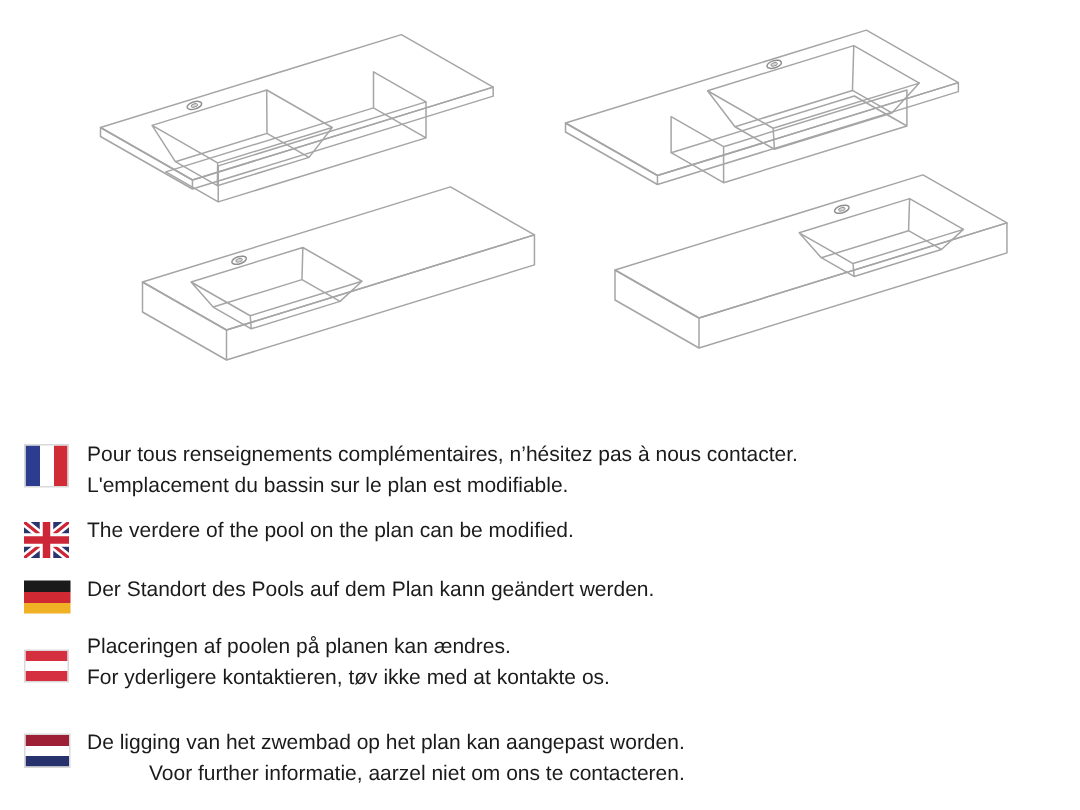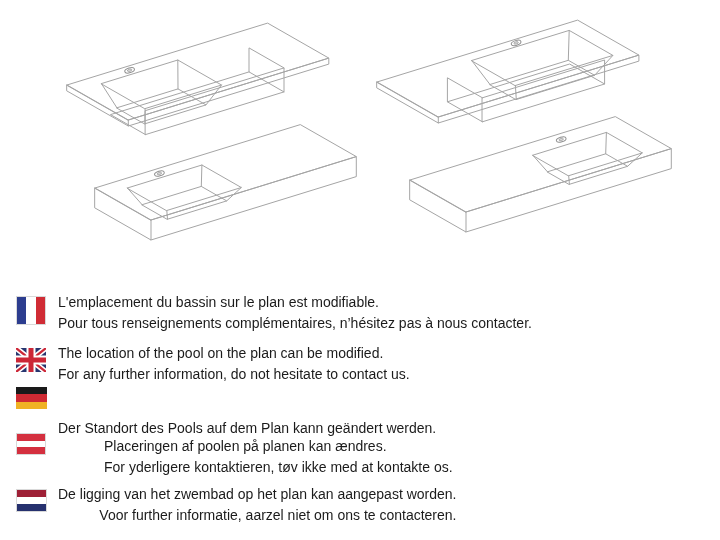--- a/index.html
+++ b/index.html
@@ -27,22 +27,22 @@
   .flag-uk{top:348px;width:30px;height:24px;}
   .flag-uk svg{display:block;width:100%;height:100%;}
   .flag-de{top:387px;width:31px;height:22px;
     background:linear-gradient(to bottom,#1a1a1a 0 33.4%,#cf2a33 33.4% 66.7%,#f0b224 66.7% 100%);}
   .flag-at{top:433px;width:30px;height:22px;
     background:linear-gradient(to bottom,#d4303f 0 33.4%,#ffffff 33.4% 66.7%,#d4303f 66.7% 100%);}
   .flag-nl{top:489px;width:31px;height:23px;
     background:linear-gradient(to bottom,#9e2036 0 33.4%,#ffffff 33.4% 66.7%,#26316e 66.7% 100%);}
   .text-r1{top:292px;}
   .text-r2{top:343px;}
-  .text-r3{top:382px;margin-top:36px;}
-  .text-r4{top:436px;margin-left:46px;}
+  .text-r3{top:382px;}
+  .text-r4{top:420px;}
   .text-r5{top:484px;text-align:right;}
 </style>
 </head>
 <body>
 
 <div class="canvas">
 
   <svg class="drawings" viewBox="0 0 720 285" xmlns="http://www.w3.org/2000/svg">
 
     <g>
@@ -103,36 +103,35 @@
                M642.3,152.9 L627.6,166.3 M568.7,175.7 L569.4,184.3"></path>
       <g transform="rotate(-17 561.2 139.5)">
         <ellipse class="hole-outer" cx="561.2" cy="139.5" rx="5" ry="2.4"></ellipse>
         <ellipse class="hole-inner" cx="561.2" cy="139.5" rx="2.3" ry="1.1"></ellipse>
       </g>
     </g>
   </svg>
 
   <span class="flag flag-fr flag-bordered"></span>
   <div class="lang-text text-r1">
+    <div>Pour tous renseignements complémentaires, n’hésitez pas à nous contacter.</div>
     <div>L'emplacement du bassin sur le plan est modifiable.</div>
-    <div>Pour tous renseignements complémentaires, n’hésitez pas à nous contacter.</div>
   </div>
 
   <span class="flag flag-uk">
     <svg viewBox="0 0 30 24" xmlns="http://www.w3.org/2000/svg">
       <rect width="30" height="24" fill="#28356f"></rect>
       <path d="M0,0 L30,24 M30,0 L0,24" stroke="#ffffff" stroke-width="5.5"></path>
       <path d="M0,0 L30,24 M30,0 L0,24" stroke="#cc2637" stroke-width="2.2"></path>
       <path d="M15,0 V24 M0,12 H30" stroke="#ffffff" stroke-width="9"></path>
       <path d="M15,0 V24 M0,12 H30" stroke="#cc2637" stroke-width="5"></path>
     </svg>
   </span>
   <div class="lang-text text-r2">
-    <div>The location of the pool on the plan can be modified.</div>
-    <div>For any further information, do not hesitate to contact us.</div>
+    <div>The verdere of the pool on the plan can be modified.</div>
   </div>
 
   <span class="flag flag-de"></span>
   <div class="lang-text text-r3">
     <div>Der Standort des Pools auf dem Plan kann geändert werden.</div>
   </div>
 
   <span class="flag flag-at flag-bordered"></span>
   <div class="lang-text text-r4">
     <div>Placeringen af poolen på planen kan ændres.</div>

